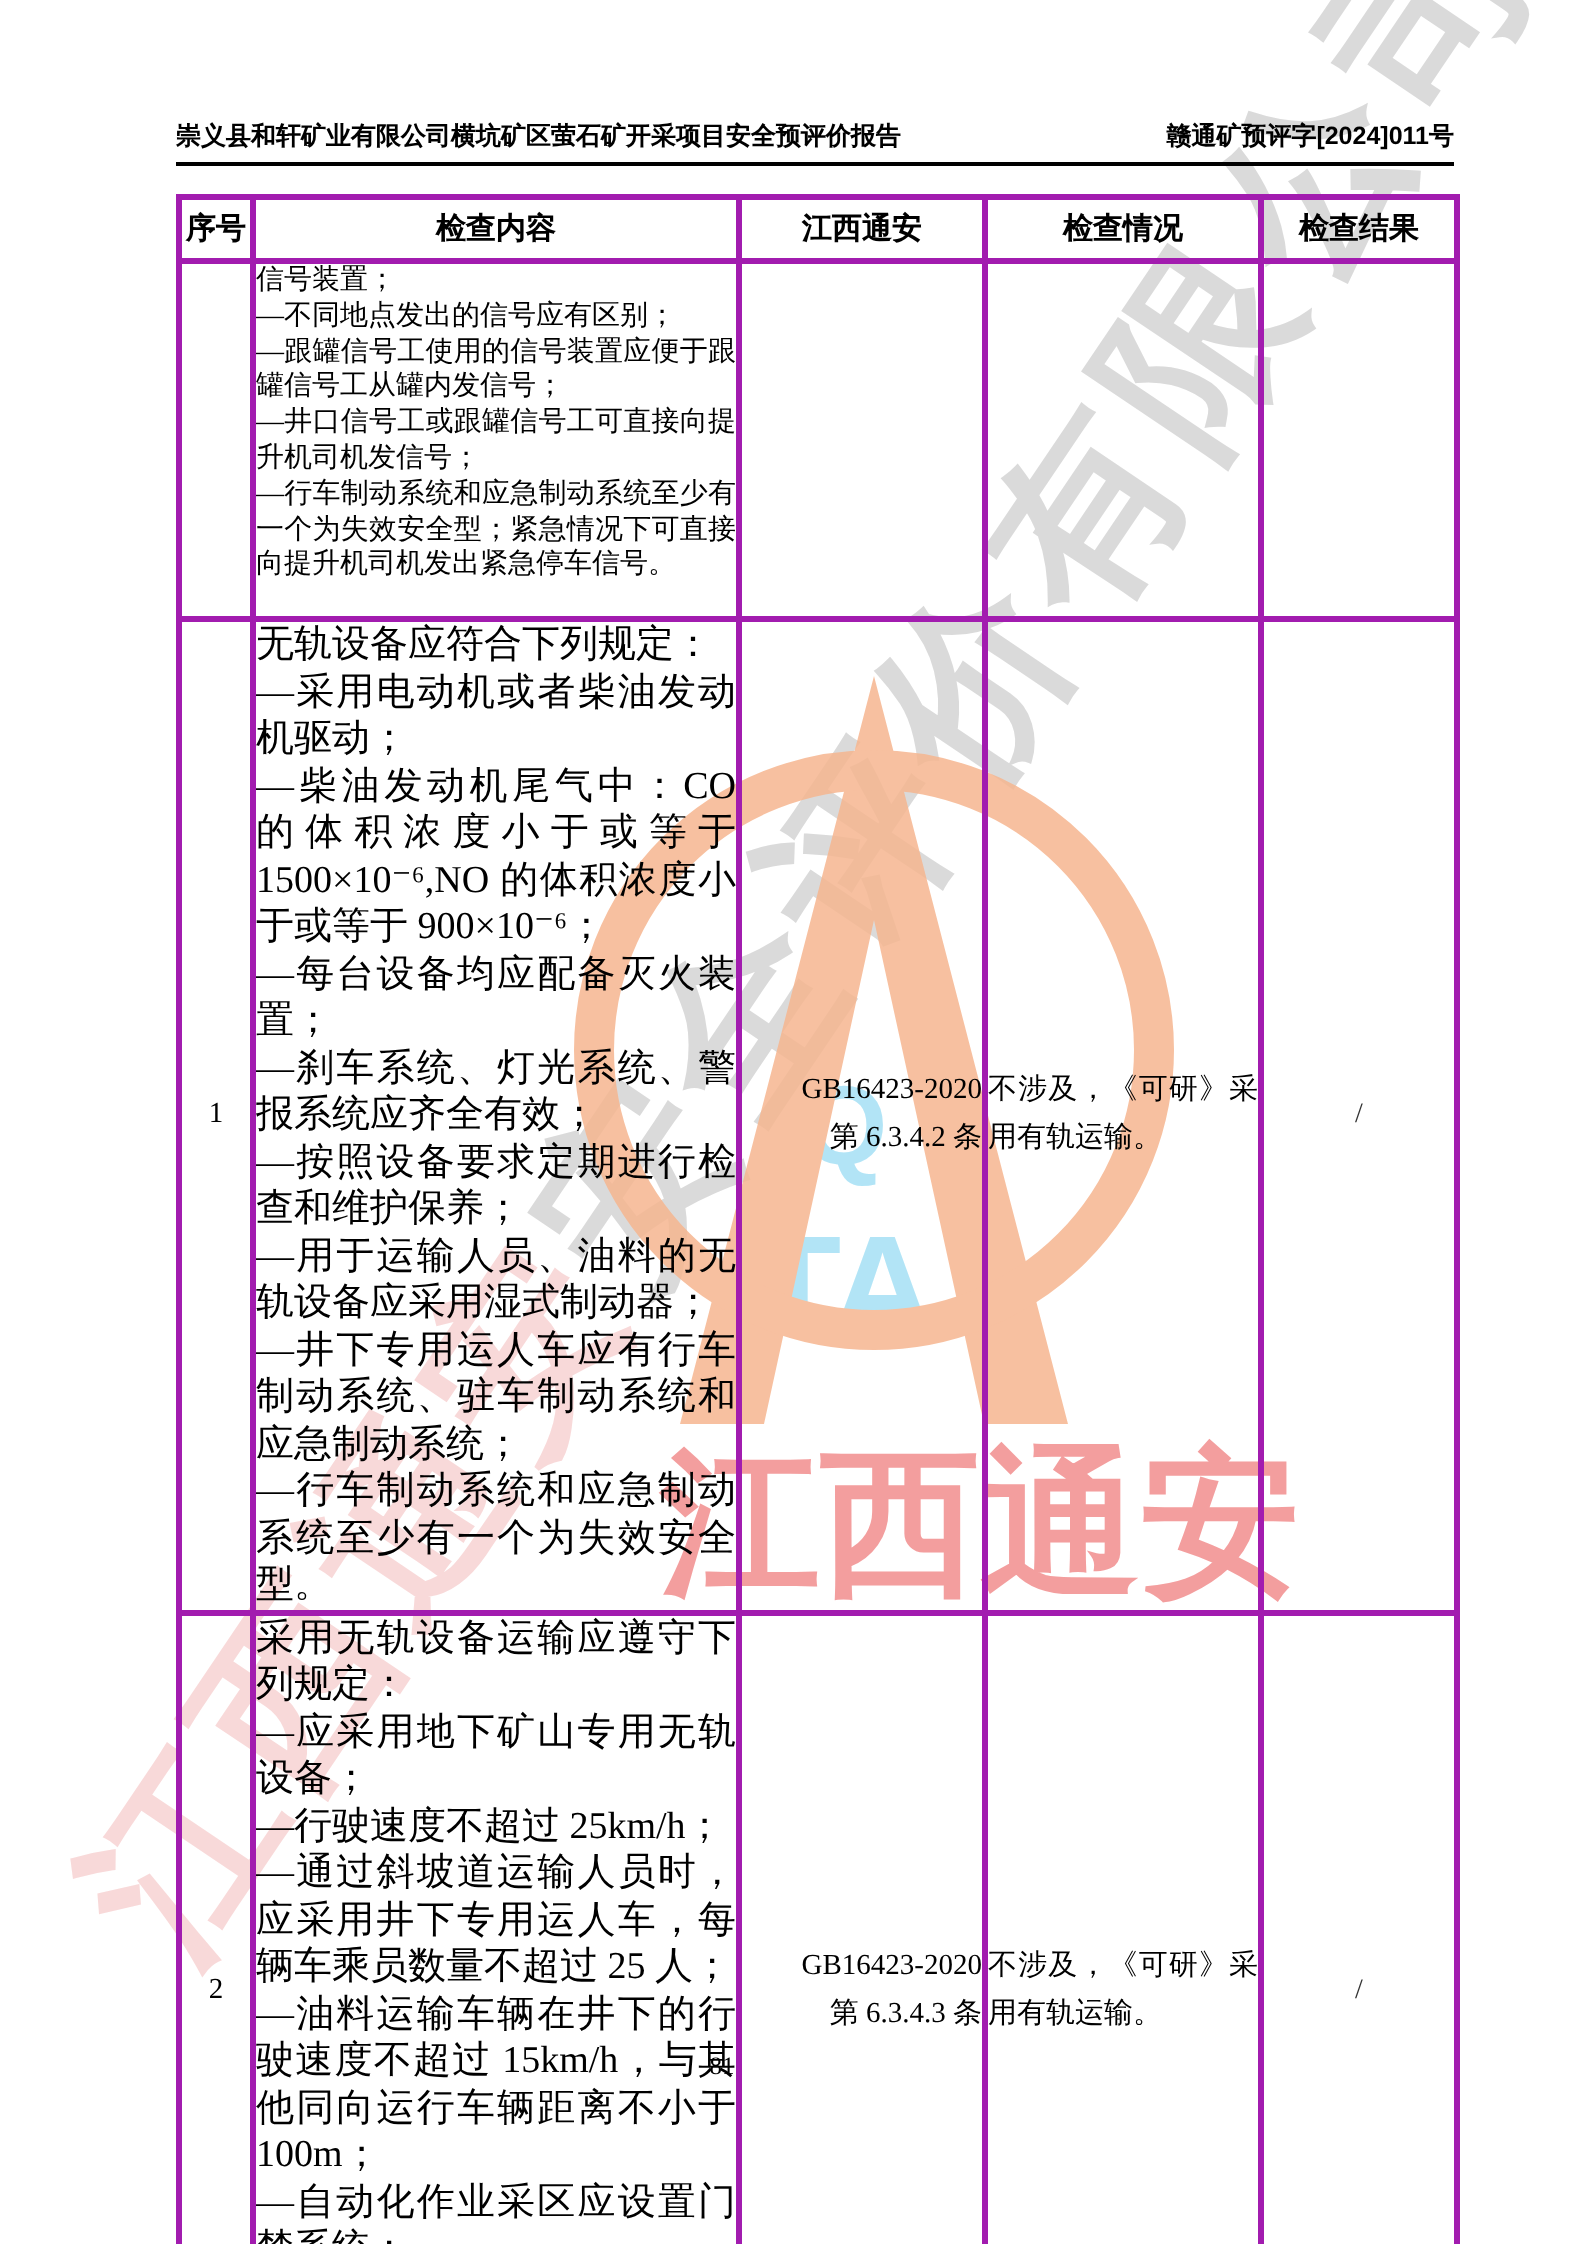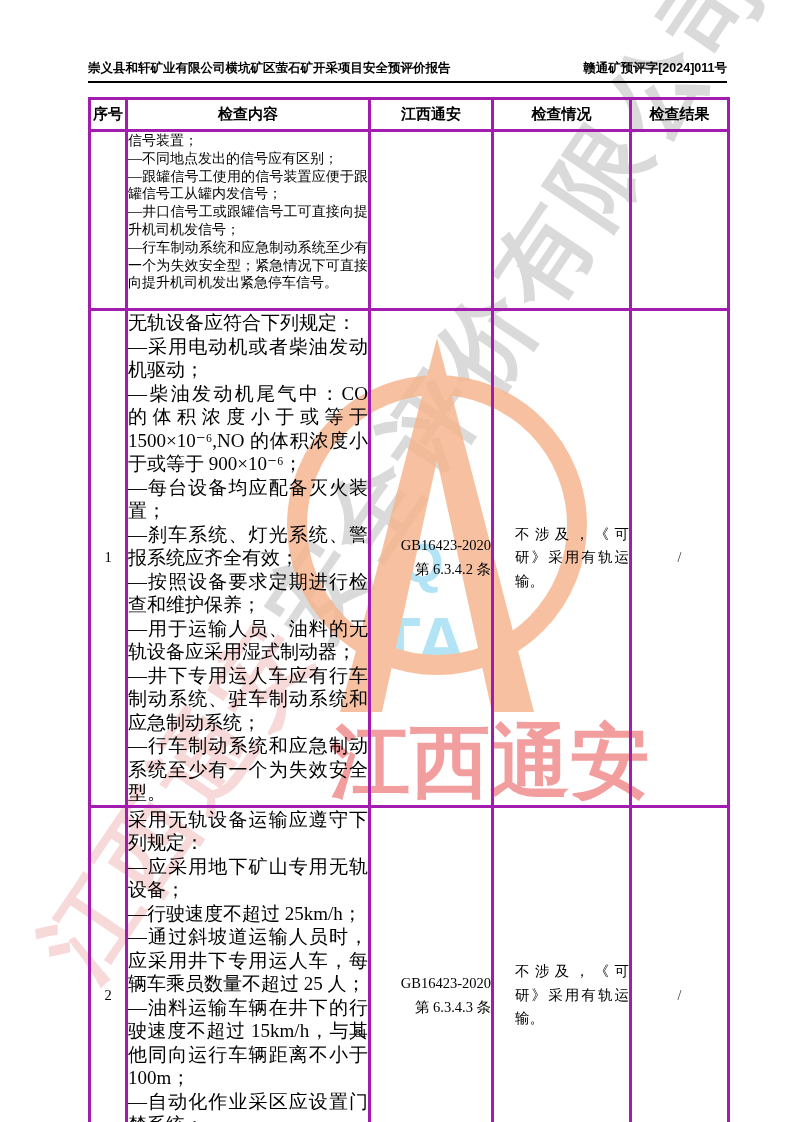--- a/index.html
+++ b/index.html
@@ -77,21 +77,21 @@
     font-weight:700;font-size:15px;text-align:center;vertical-align:middle;
   }
   td.cell-no{text-align:center;vertical-align:middle;font-size:14.5px;}
   td.cell-content{vertical-align:top;padding:2px 6px 0 7px;}
   td.cell-content p{margin:0;text-align:justify;}
   tr.row-cont td.cell-content p{font-size:14px;line-height:17.8px;}
   tr.row-item td.cell-content p{font-size:19px;line-height:23.5px;}
   td.cell-basis{vertical-align:middle;text-align:center;}
   td.cell-basis p{margin:0;font-size:14.5px;line-height:23.5px;text-align:right;}
   td.cell-situation{vertical-align:middle;text-align:left;padding:0 6px;}
-  td.cell-situation p{margin:0;font-size:14.5px;line-height:23.5px;text-align:justify;padding-left:21px;}
+  td.cell-situation p{margin:0;font-size:14.5px;line-height:23.5px;text-align:justify;}
   td.cell-result{vertical-align:middle;text-align:center;font-size:14px;color:#333;}
   td.section-row{
     height:24px;text-align:center;vertical-align:middle;
     font-size:14.5px;
   }
 
   .pg-number{
     position:absolute;left:0;top:1026px;width:722px;
     text-align:center;font-size:12.5px;z-index:5;
   }

